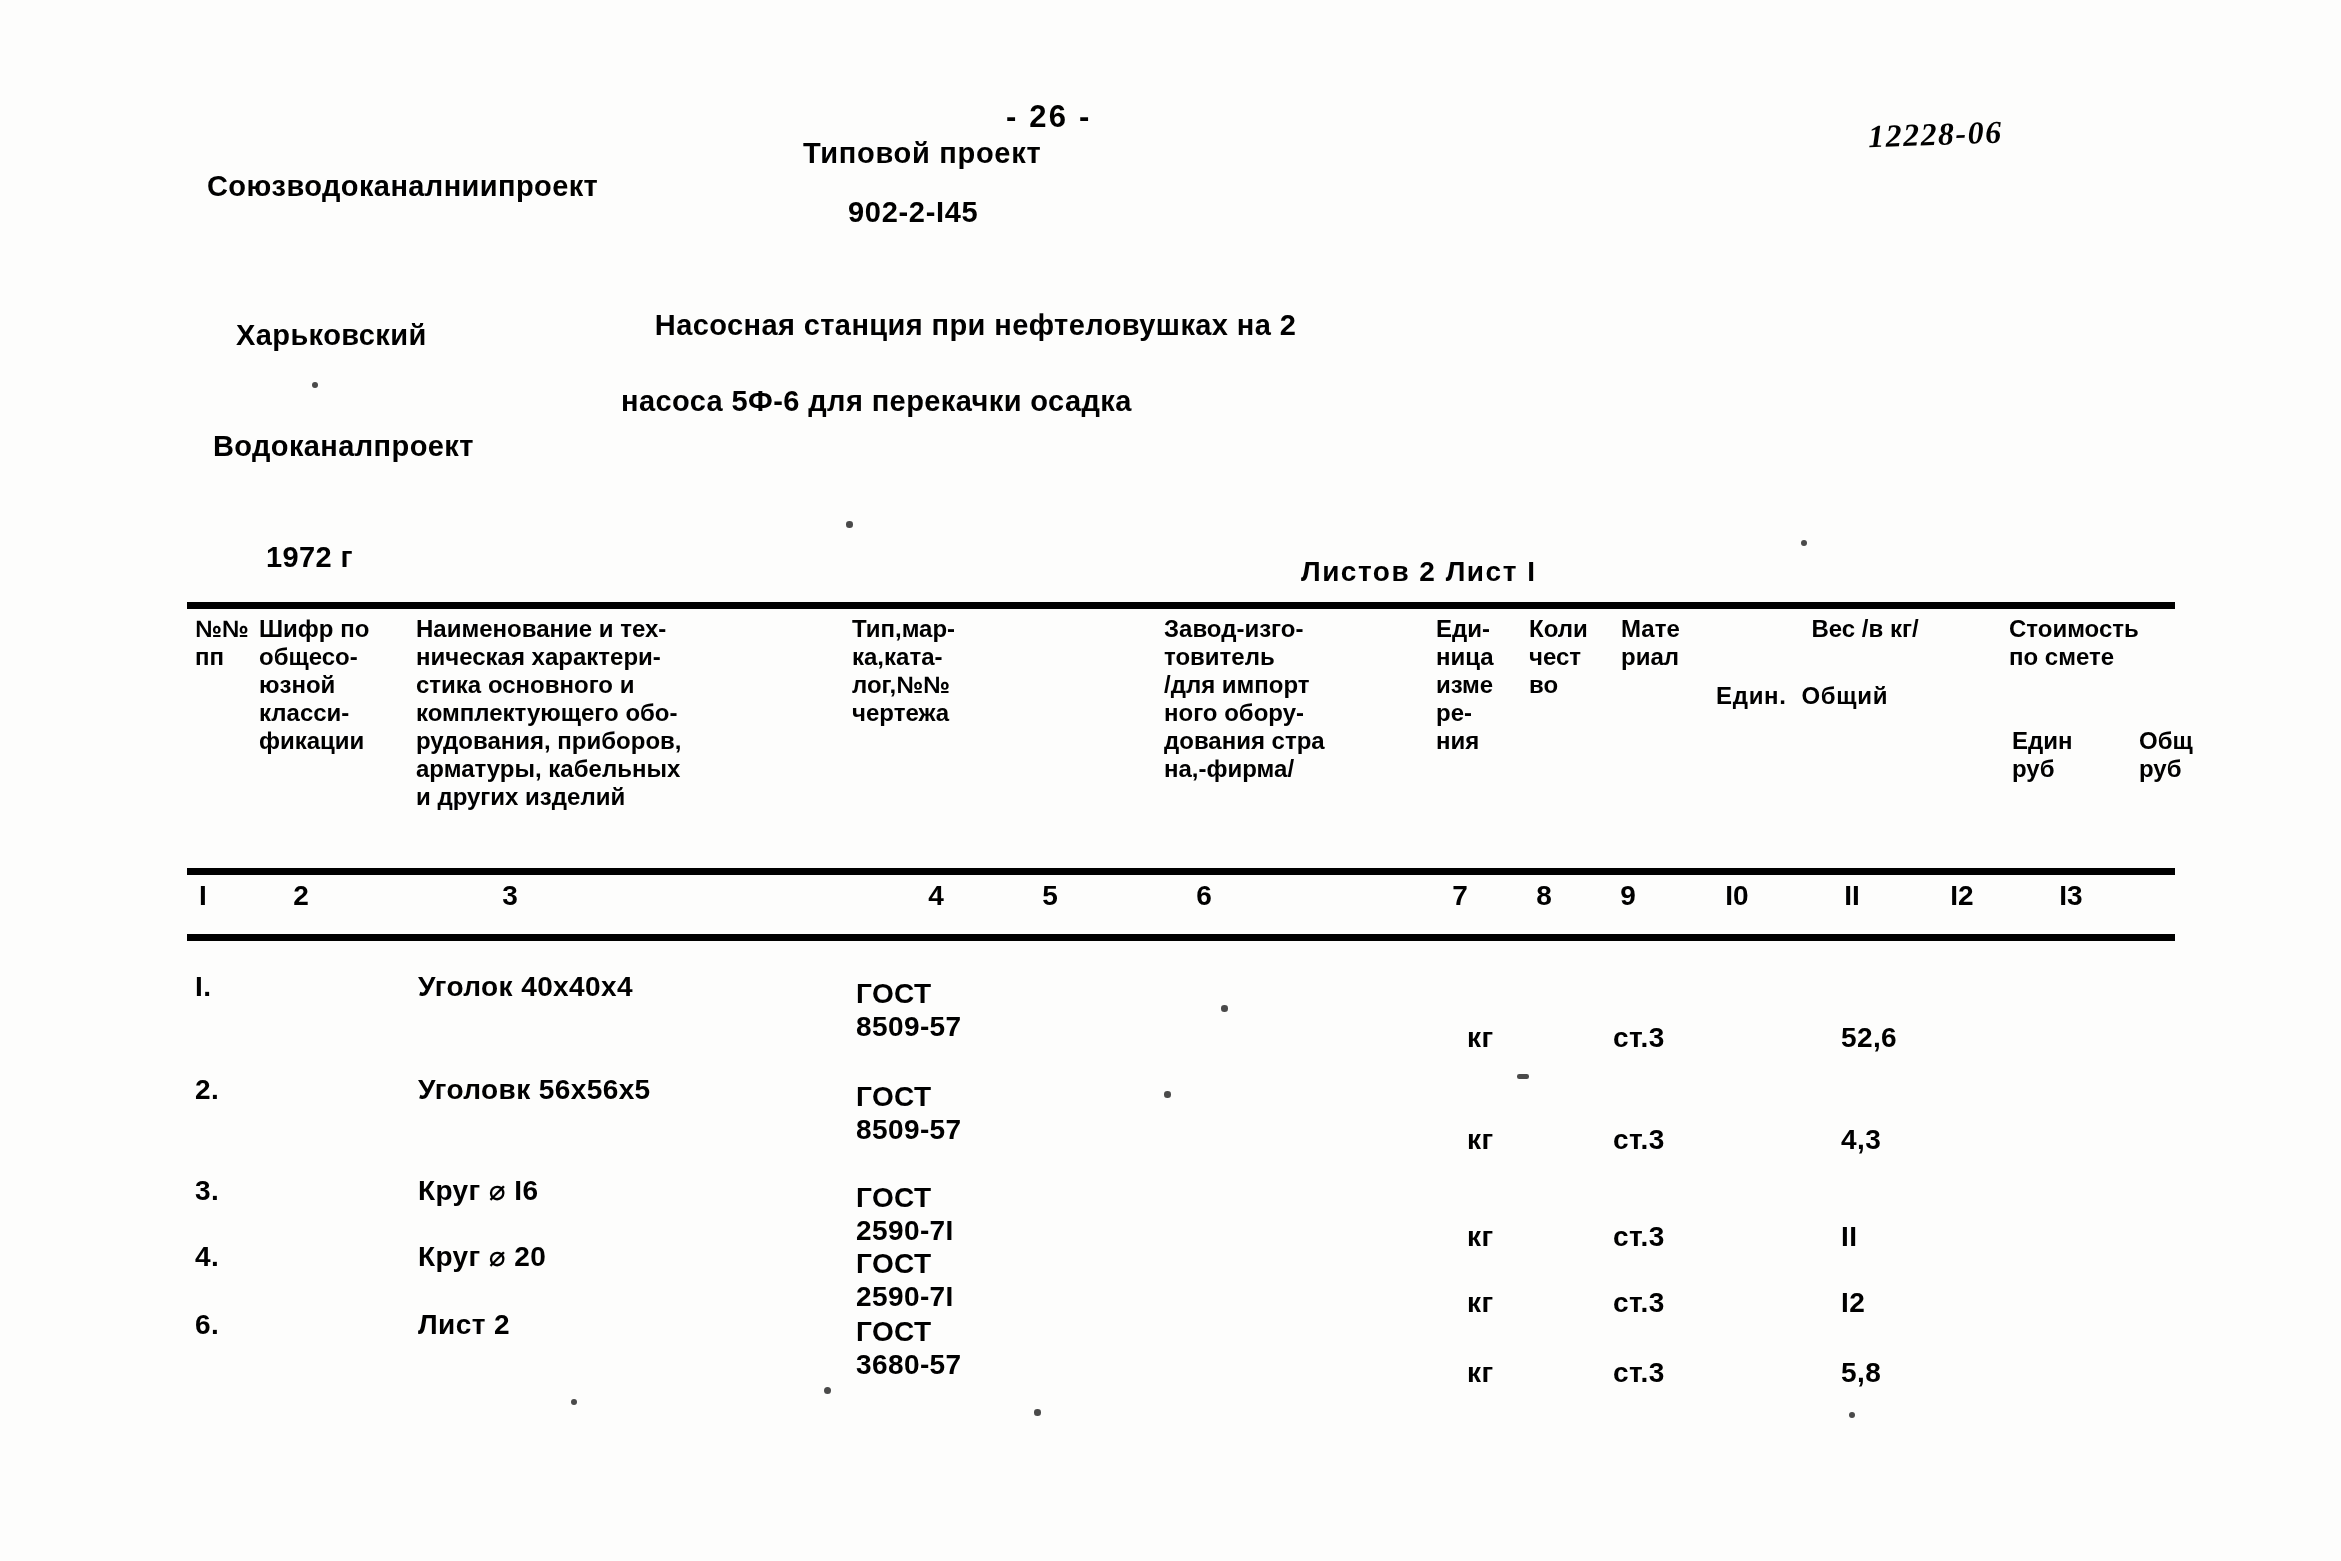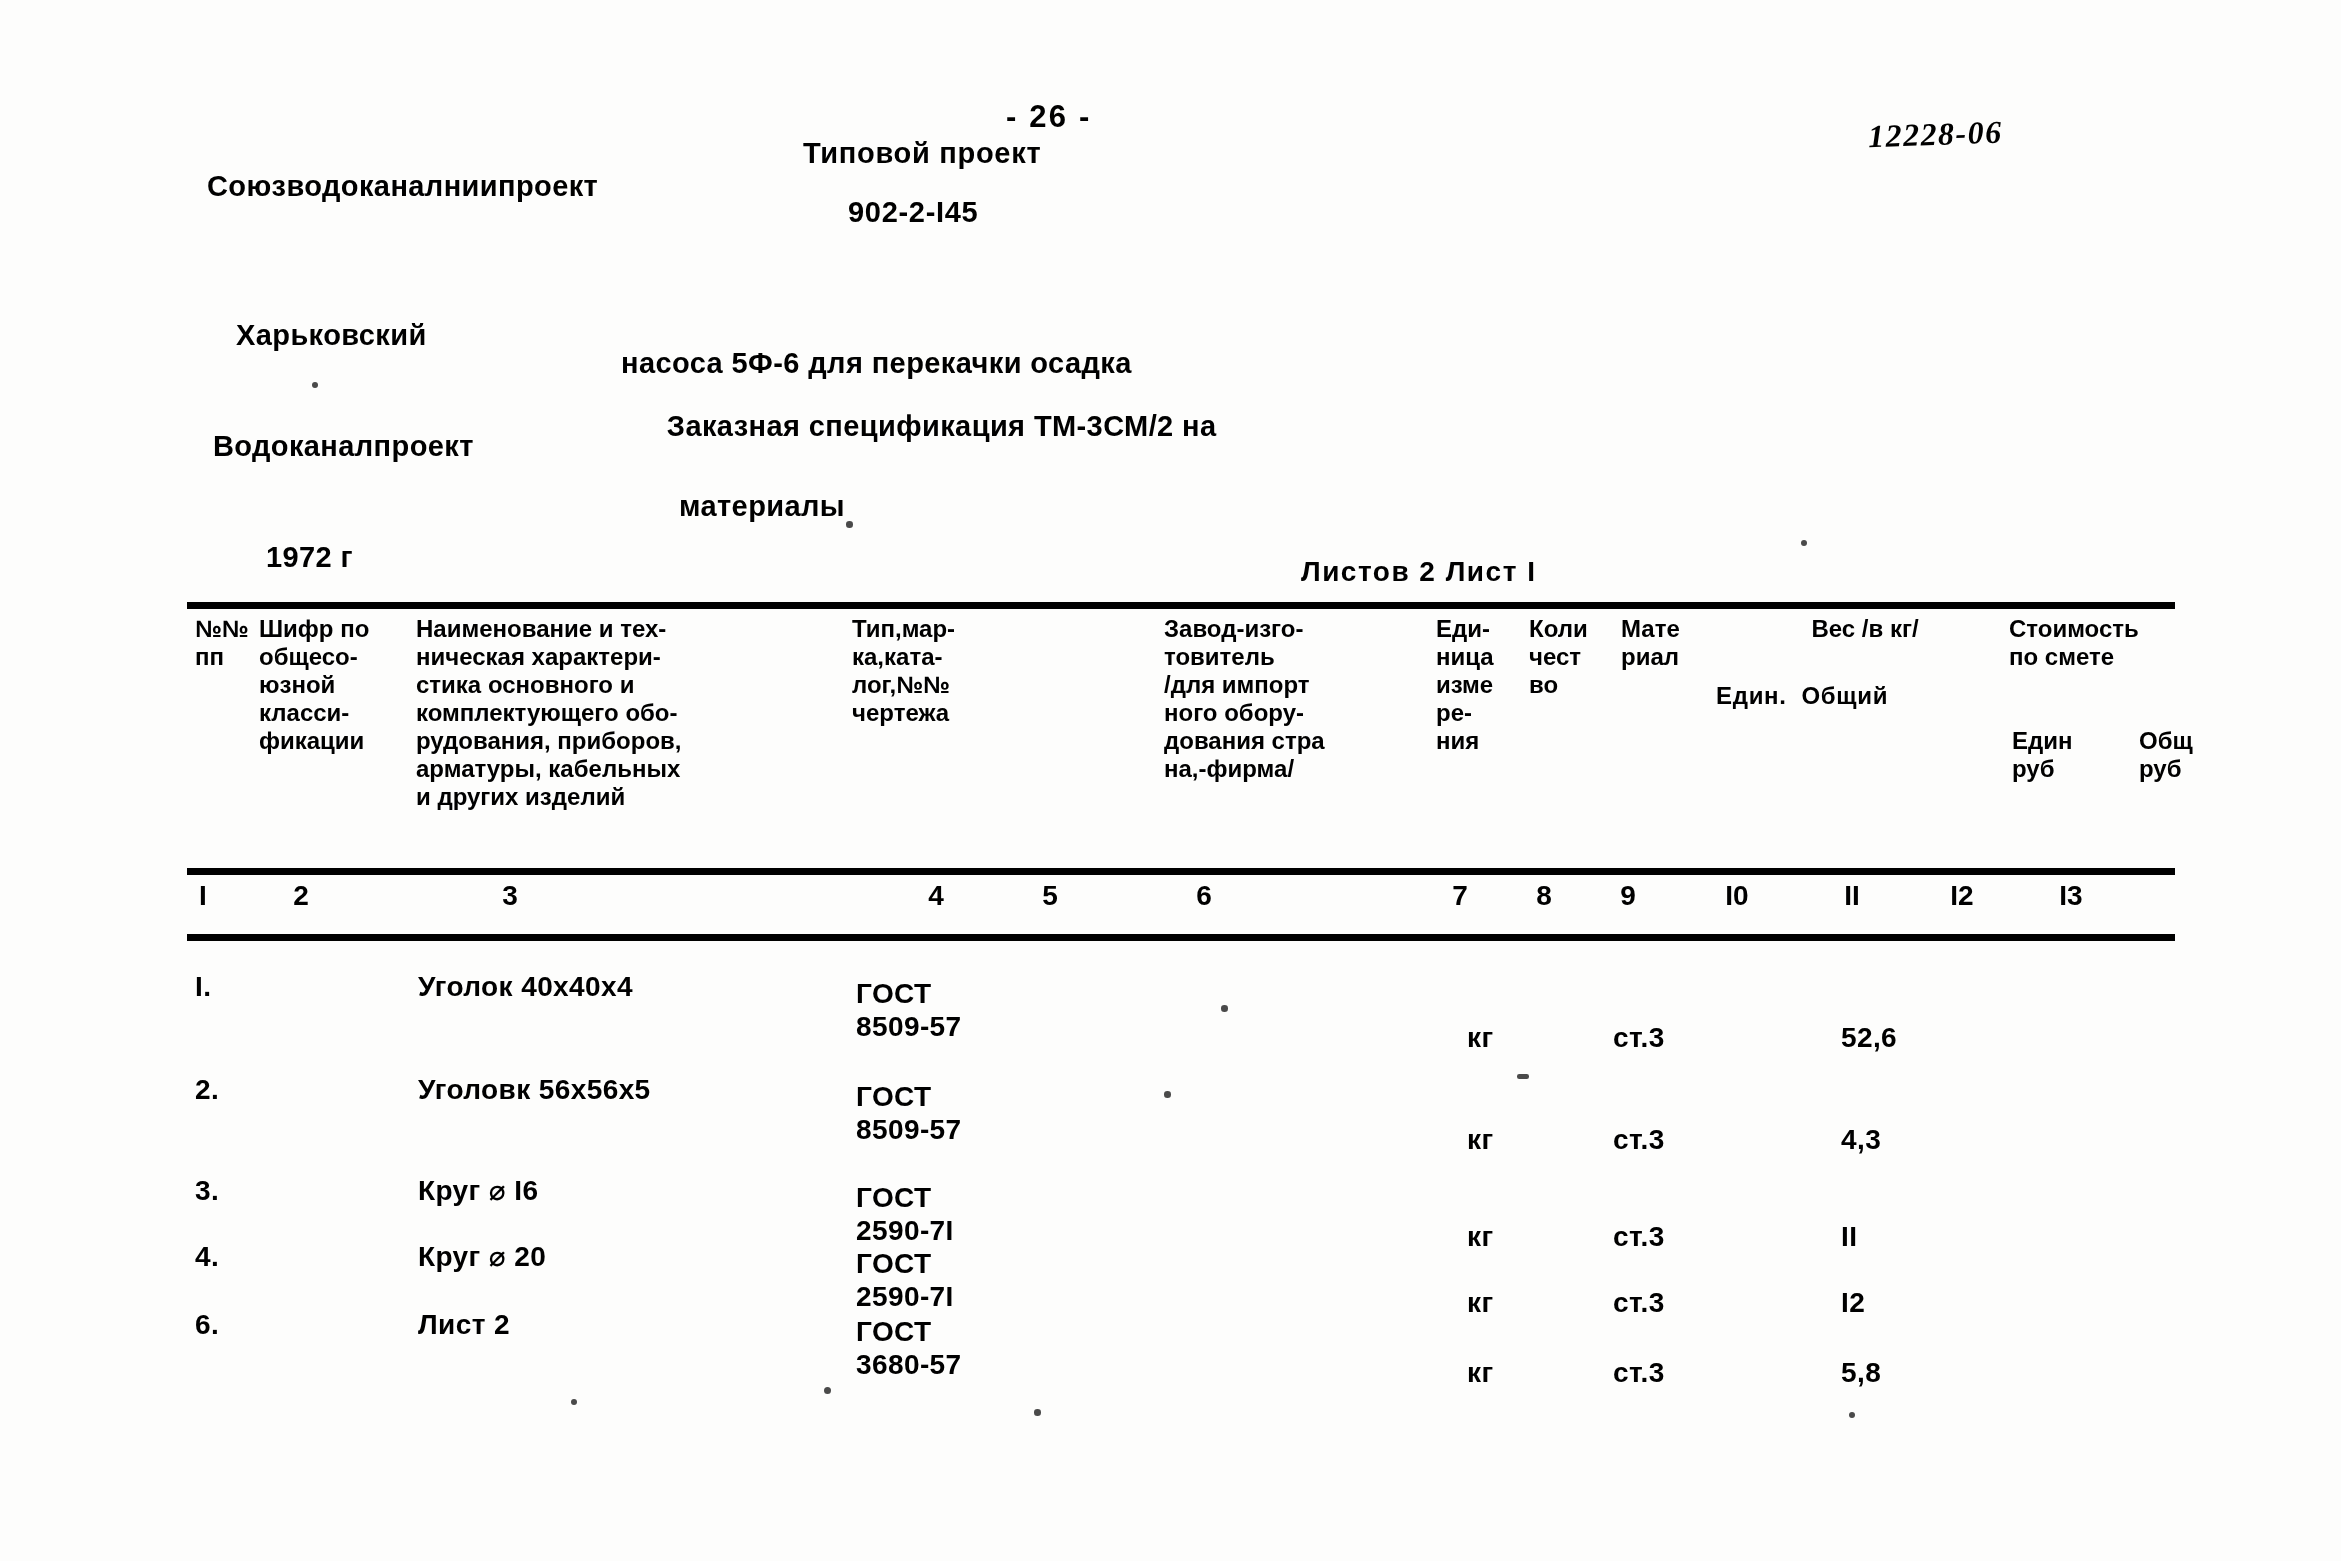--- a/index.html
+++ b/index.html
@@ -204,27 +204,24 @@
   </div>
 
   <div class="blk" id="page-number">- 26 -</div>
 
   <div class="blk" id="project-type">Типовой проект</div>
   <div class="blk" id="project-code">902-2-I45</div>
 
   <div class="blk" id="archive-code">12228-06</div>
 
   <div class="blk" id="doc-title">
+    <span>Насосная станция при нефтеловушках на 2</span>
     <span class="t2">насоса 5Ф-6 для перекачки осадка</span>
   </div>
 
-  <div class="blk" id="doc-subtitle">
-    <span>Заказная спецификация ТМ-3СМ/2 на</span>
-    <span class="s2">материалы</span>
-  </div>
 
   <div class="blk" id="sheet-info">Листов 2 Лист I</div>
 
   <div class="rule" id="rule-top"></div>
   <div class="rule" id="rule-mid"></div>
   <div class="rule" id="rule-bottom"></div>
 
   <div class="hcell" id="h-1">№№
 пп</div>
   <div class="hcell" id="h-2">Шифр по

